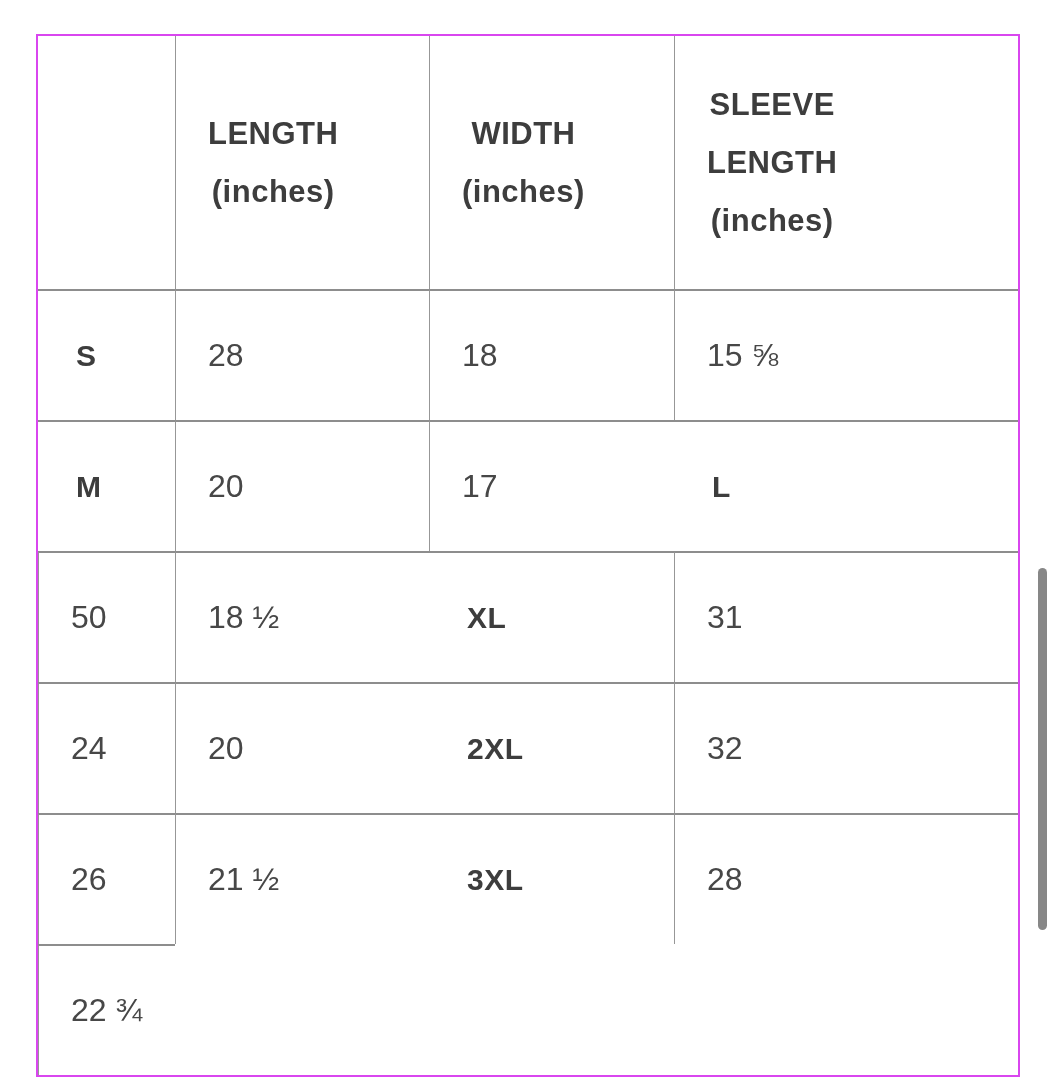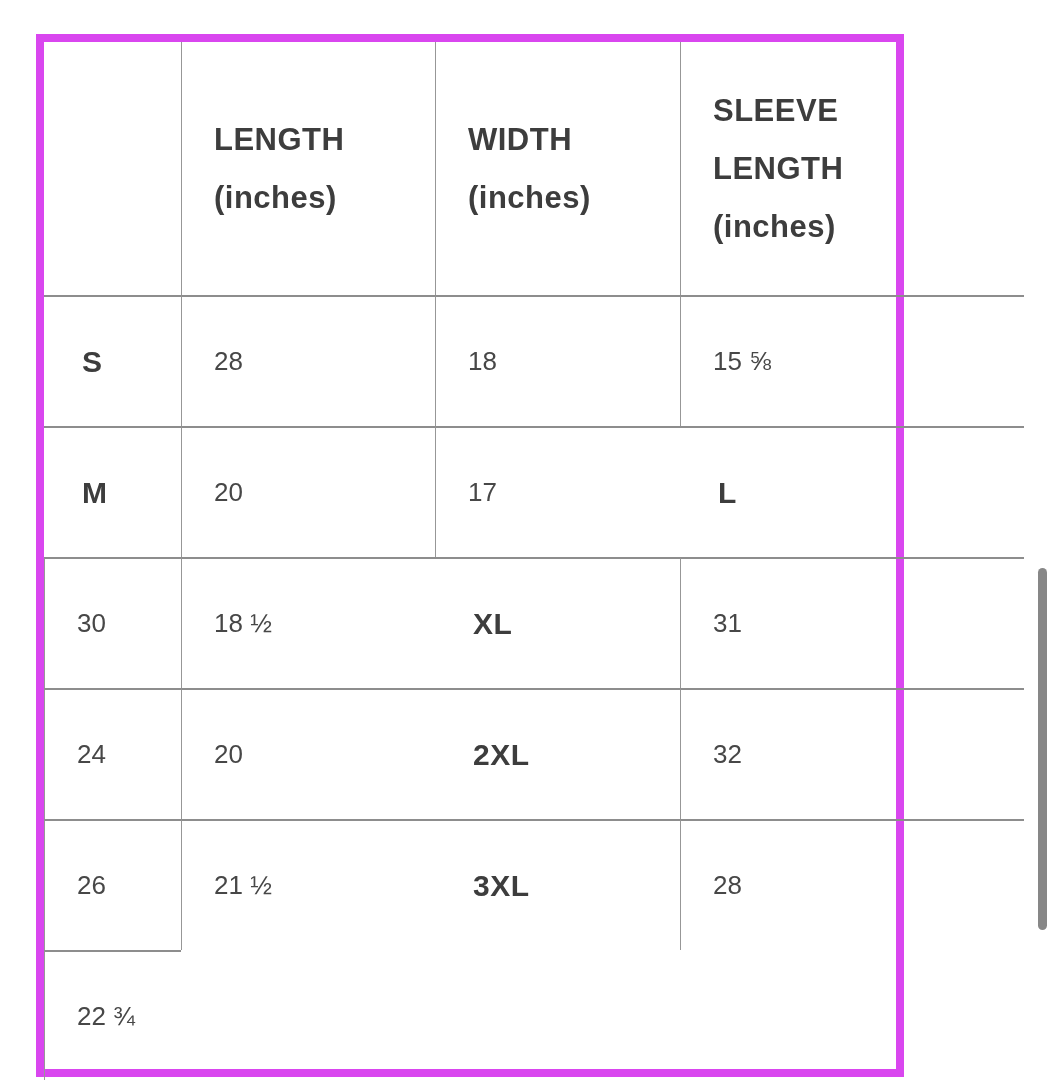--- a/index.html
+++ b/index.html
@@ -7,34 +7,35 @@
     width: 1055px; height: 1080px;
     background: #ffffff;
     overflow: hidden;
     font-family: "Liberation Sans", "DejaVu Sans", sans-serif;
   }
   .page { position: relative; width: 1055px; height: 1080px; background: #ffffff; }
 
   .size-table {
     position: absolute;
     left: 36px; top: 34px;
-    width: 868px; height: 1043px;
-    border: 8px solid #d946ef;
+    width: 984px; height: 1043px;
+    border: 2px solid #d946ef;
     display: grid;
     grid-template-columns: 137px 254px 245px 344px;
     grid-template-rows: 253px 131px 131px 131px 131px 131px 131px;
     background: #ffffff;
+    text-align: center;
   }
 
   .cell {
     display: flex;
     align-items: center;
     padding-left: 32px;
     color: #474747;
-    font-size: 26px;
+    font-size: 32px;
     overflow: hidden;
   }
   .cell.first-col { padding-left: 38px; }
 
   
   .cell.inner-col { border-left: 1.5px solid #979797; }
   .cell.inner-row { border-top: 2px solid #8d8d8d; }
 
   .header-cell {
     font-weight: bold;
@@ -80,21 +81,21 @@
     <div class="cell first-col inner-row size-label">S</div>
     <div class="cell inner-col inner-row">28</div>
     <div class="cell inner-col inner-row">18</div>
     <div class="cell inner-col inner-row">15 ⅝</div>
 
     <div class="cell first-col inner-row size-label">M</div>
     <div class="cell inner-col inner-row">20</div>
     <div class="cell inner-col inner-row">17</div>
 
     <div class="cell first-col inner-row size-label">L</div>
-    <div class="cell inner-col inner-row">30</div>
+    <div class="cell inner-col inner-row">50</div>
     <div class="cell inner-col inner-row">18 ½</div>
 
     <div class="cell first-col inner-row size-label">XL</div>
     <div class="cell inner-col inner-row">31</div>
     <div class="cell inner-col inner-row">24</div>
     <div class="cell inner-col inner-row">20</div>
 
     <div class="cell first-col inner-row size-label">2XL</div>
     <div class="cell inner-col inner-row">32</div>
     <div class="cell inner-col inner-row">26</div>

